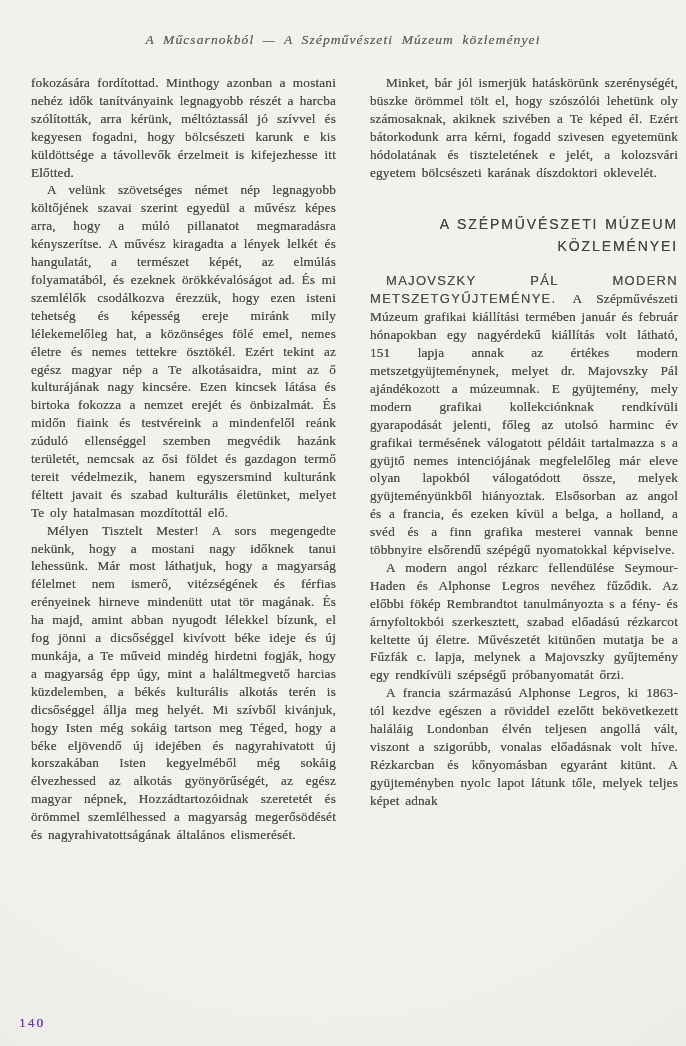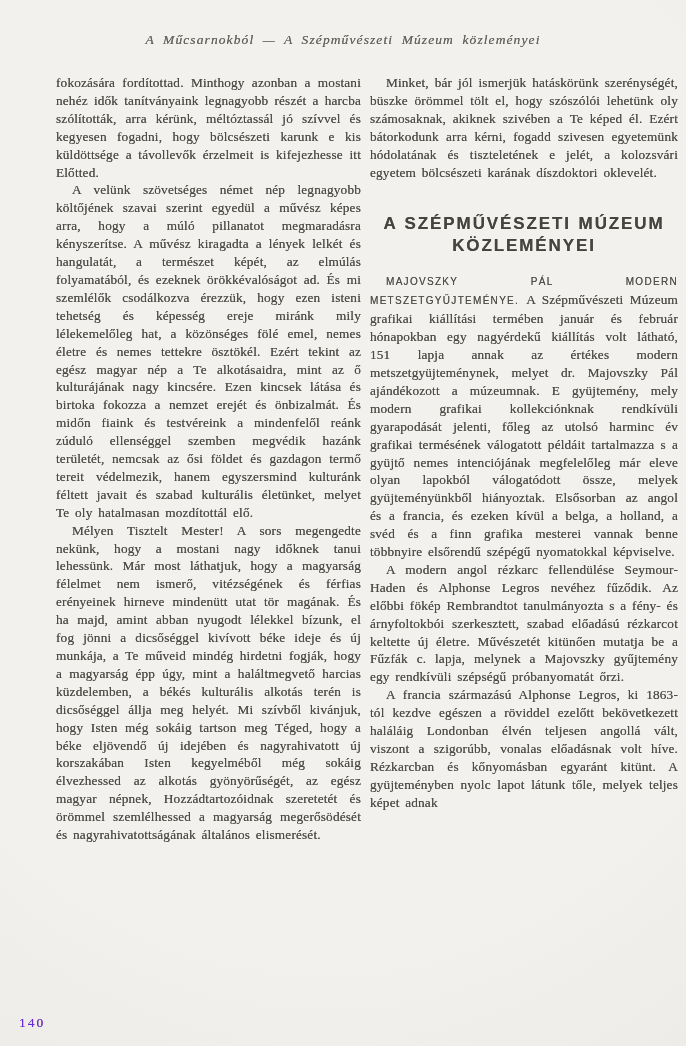--- a/index.html
+++ b/index.html
@@ -25,41 +25,41 @@
   }
 
   .col {
     position: absolute; top: 56px;
     text-align: justify;
     font-size: 13.3px;
     line-height: 17.9px;
     word-spacing: 2.2px;
     letter-spacing: 0.15px;
   }
-  .col-left  { left: 56px;  width: 305px; }
+  .col-left  { left: 31px;  width: 305px; }
   .col-right { left: 370px; width: 308px; }
 
   .para { margin: 0; }
   .para.indent { text-indent: 16px; }
 
   .section-heading {
     font-family: "Liberation Sans", sans-serif;
-    font-size: 17px;
+    font-size: 14px;
     line-height: 22px;
     letter-spacing: 1.9px;
     word-spacing: 1px;
     color: #46443f;
     margin: 32px 0 15px 0;
-    text-align: center;
-    font-weight: 700;
+    text-align: right;
+    font-weight: 400;
   }
 
   .lead {
     font-family: "Liberation Sans", sans-serif;
-    font-size: 10px;
+    font-size: 13px;
     letter-spacing: 1.3px;
     color: #504e49;
   }
 
   .page-number {
     position: absolute;
     left: 19px; top: 997px;
     font-size: 13.5px;
     letter-spacing: 2px;
     color: #6d28d9;

